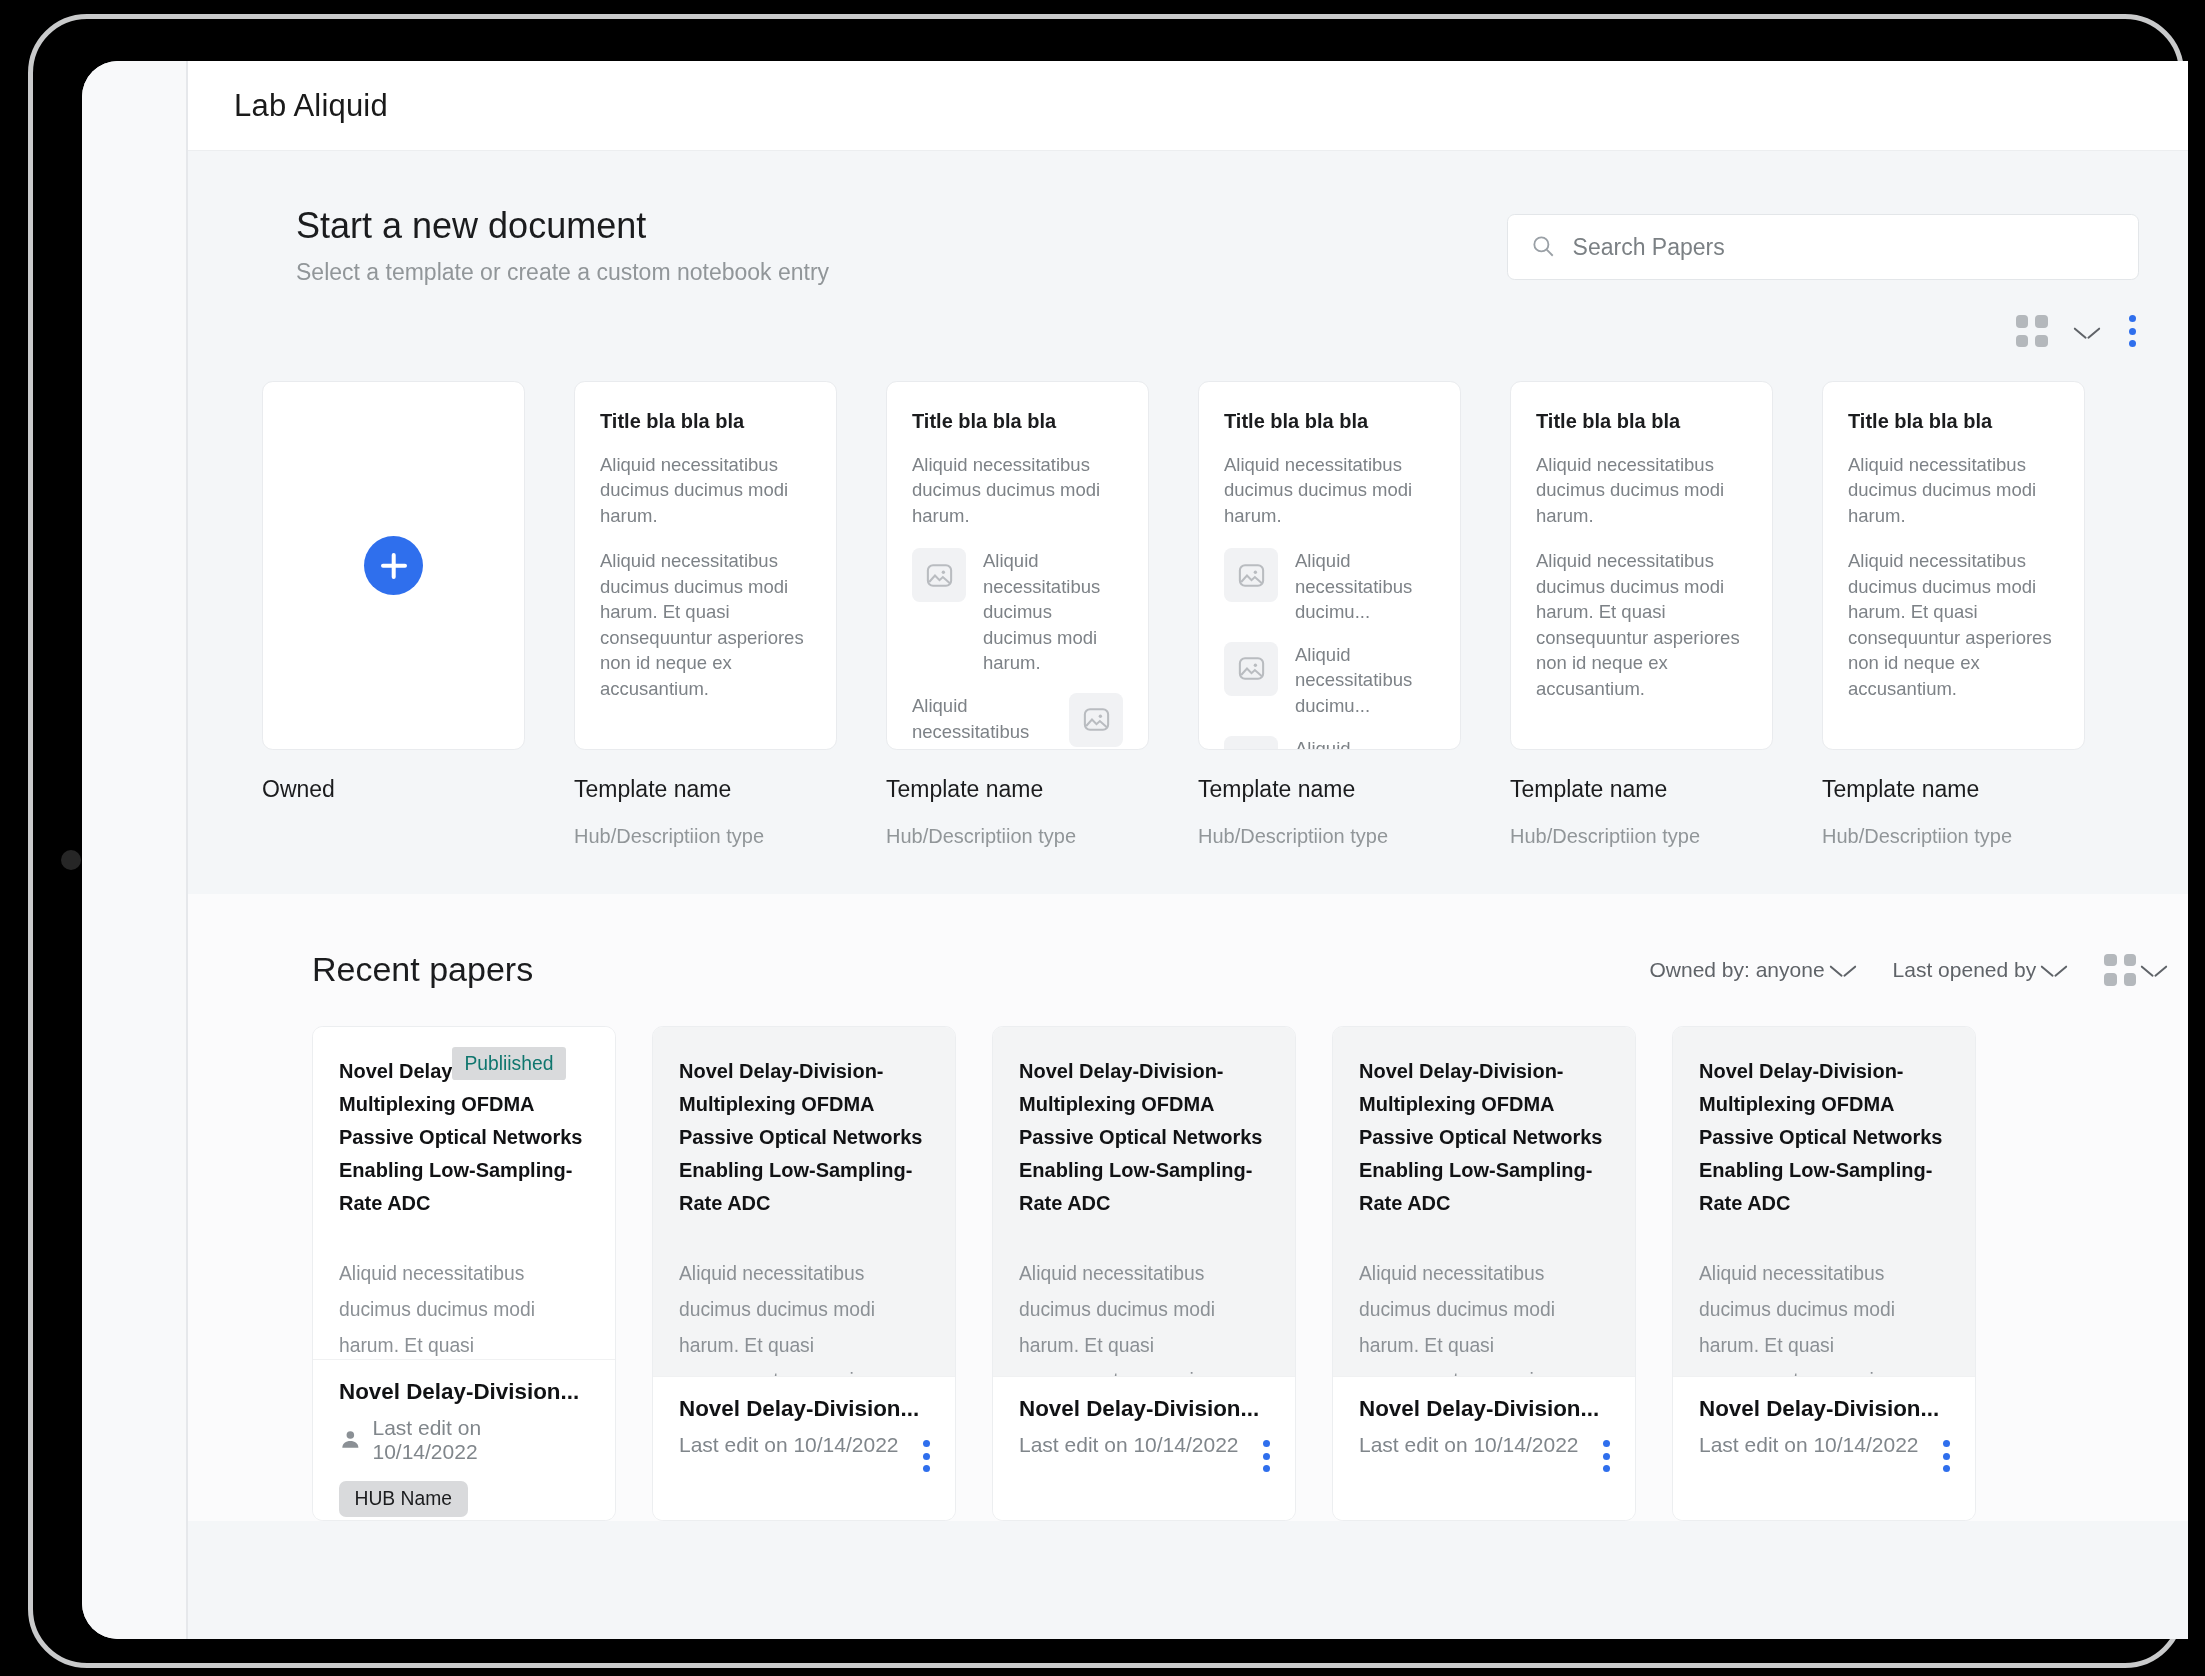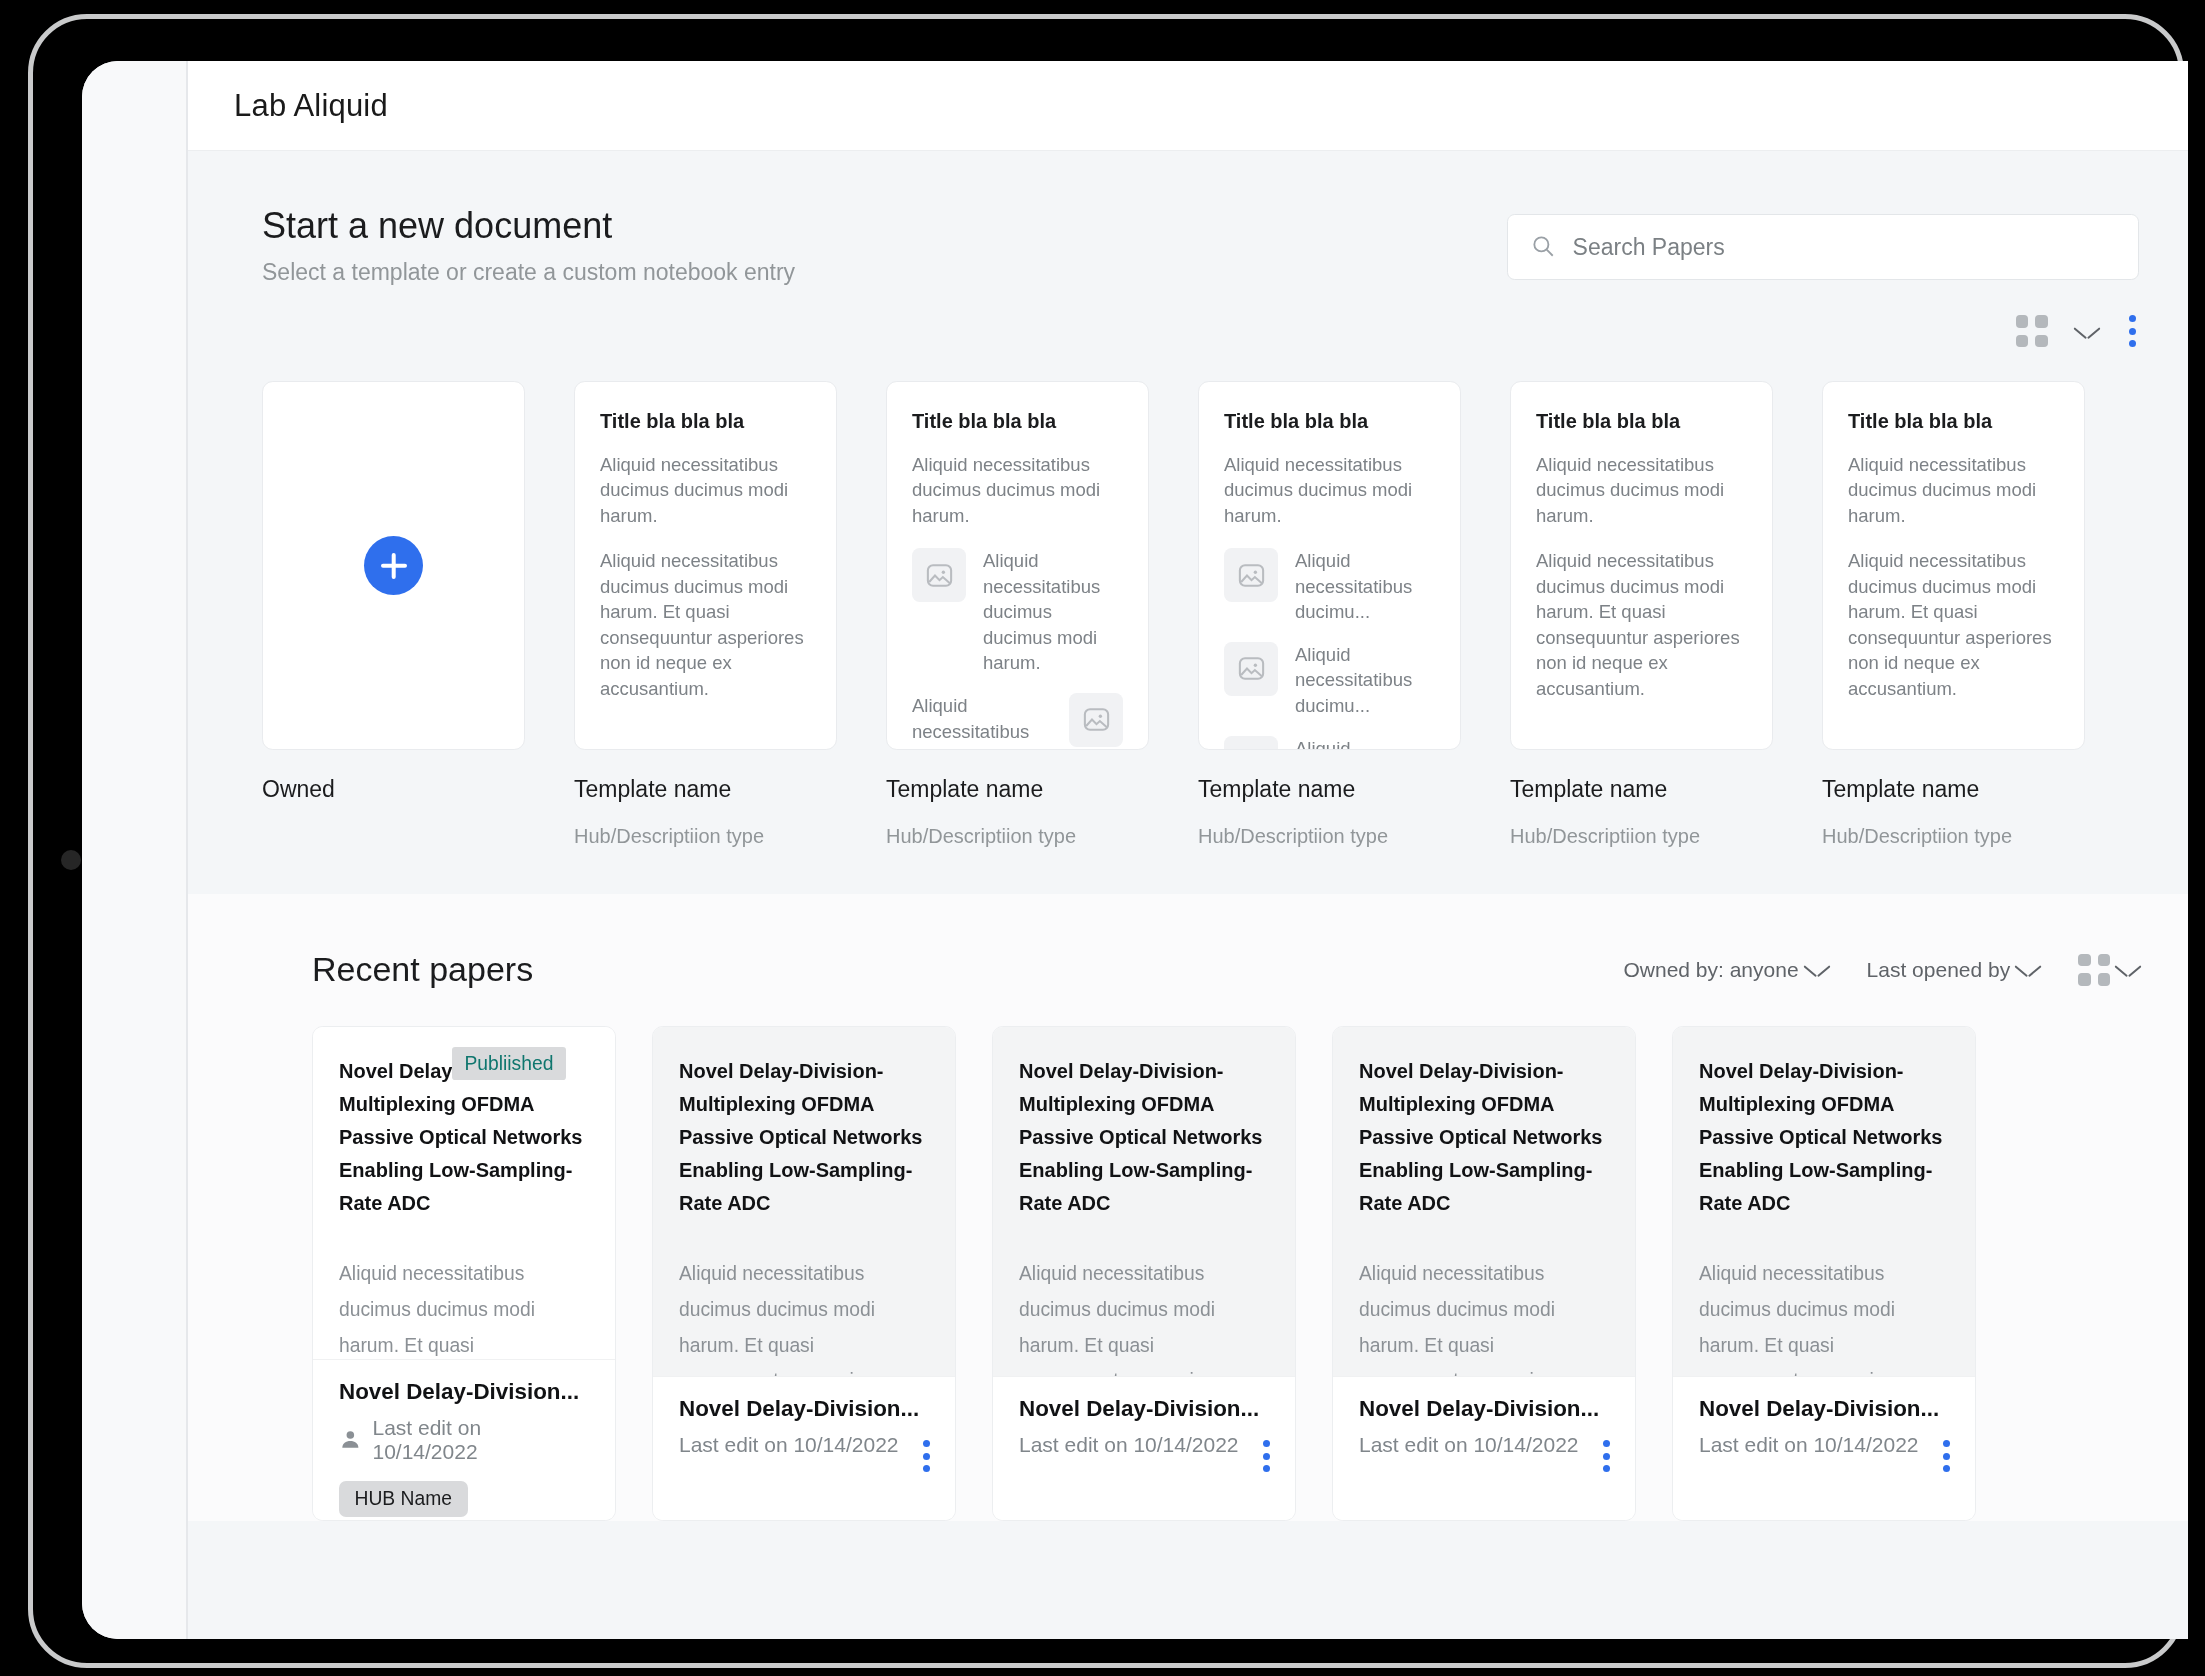--- a/index.html
+++ b/index.html
@@ -60,21 +60,21 @@
   .app-title{
     font-size:31px; color:#1a1a1a; letter-spacing:0.2px;
   }
 
   
   .templates-section{
     background:#f4f6f8;
     padding:54px 0 46px 0;
     position:relative;
   }
-  .section-inner{ padding:0 49px 0 74px; }
+  .section-inner{ padding:0 49px 0 108px; }
 
   .sec-head{
     display:flex; justify-content:space-between; align-items:flex-start;
   }
   .sec-title{ font-size:36px; color:#1b1c1e; margin-bottom:12.4px; }
   .sec-sub{ font-size:23px; color:#919699; }
 
   .search-box{
     width:632px; height:66px;
     background:#fff; border:1.5px solid #e3e6e9; border-radius:7.7px;
@@ -147,21 +147,21 @@
   .tpl-sub{ font-size:20px; color:#919699; margin-top:22px; }
 
   
   .recent-section{
     background:#fbfbfc;
     padding:56px 0 0 0;
     min-height:495px;
   }
   .recent-head{
     display:flex; align-items:center; justify-content:space-between;
-    padding:0 47px 0 124px;
+    padding:0 21px 0 124px;
   }
   .recent-title{ font-size:34px; color:#1b1c1e; }
   .recent-tools{ display:flex; align-items:center; gap:37px; }
   .tool-drop{ display:flex; align-items:center; gap:5px; font-size:21px; color:#5f6368; }
 
   .papers-row{ display:flex; gap:36px; padding:37px 0 0 124px; }
   .paper{
     width:304px; height:495px;
     border:1.5px solid #eceef0; border-radius:10.8px;
     background:#fff; overflow:hidden;

